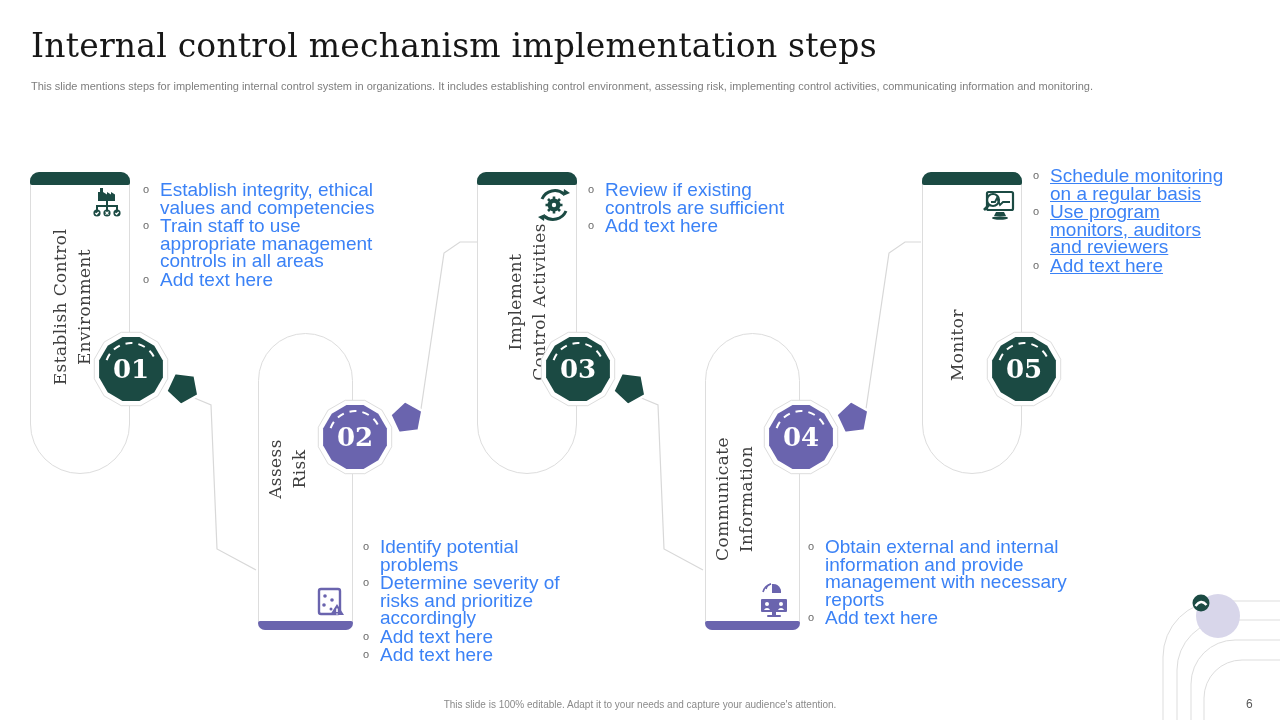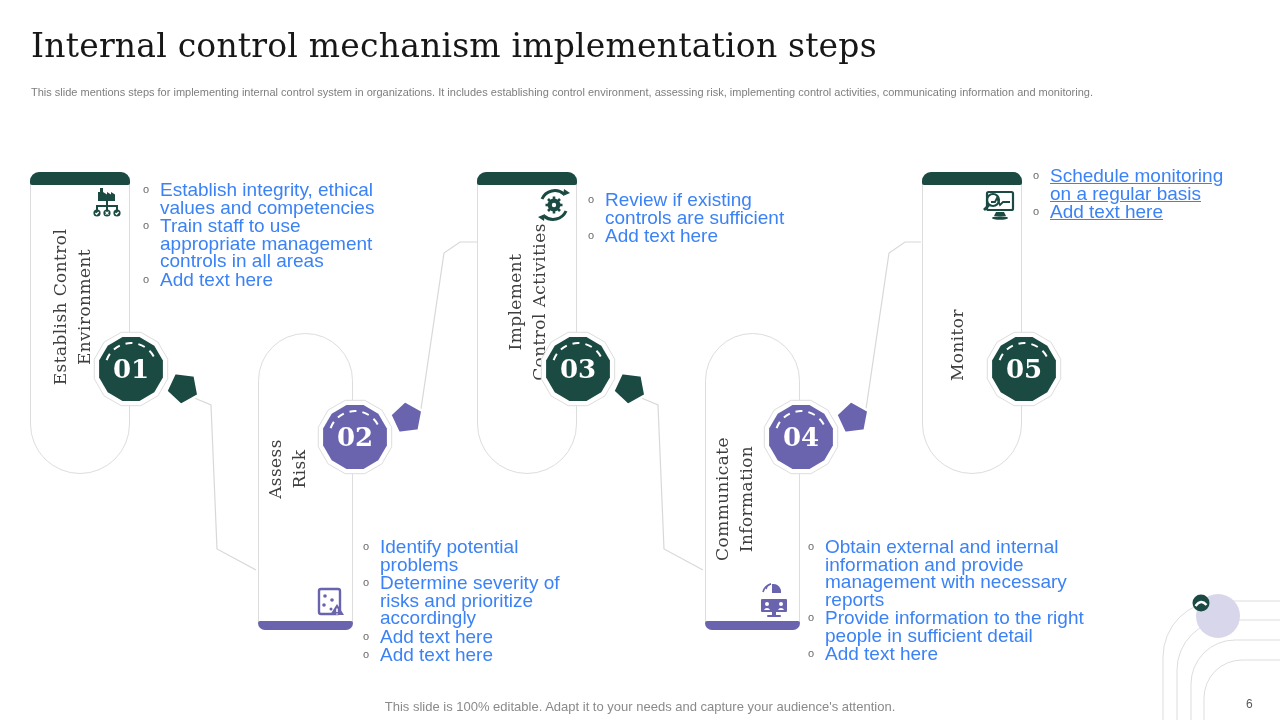--- a/index.html
+++ b/index.html
@@ -1,20 +1,20 @@
 <!DOCTYPE html>
 <html style="--teal: #1B4A43; --purple: #6A64AE; --lavender: #D8D6EA; --border: #DDDDDD; --bullet_text: #595959;"><head>
 <meta charset="utf-8">
 <style>
   html,body{margin:0;padding:0;background:#fff;}
   .slide{position:relative;width:1280px;height:720px;background:#fff;overflow:hidden;
          font-family:"Liberation Sans", sans-serif;}
   .title{position:absolute;left:31px;top:26px;width:1100px;
          font-family:"DejaVu Serif", serif;font-weight:400;font-size:33px;color:#171717;letter-spacing:.2px;}
-  .subtitle{position:absolute;left:31px;top:86px;width:1190px;font-size:11px;color:#7e7e7e;}
+  .subtitle{position:absolute;left:31px;top:80px;width:1190px;font-size:11px;color:#7e7e7e;}
 
   
   .pill{position:absolute;border:1px solid #ddd;background:#fff;box-sizing:border-box;}
   .pill-up{border-radius:10px 10px 52px 52px;}
   .pill-down{border-radius:50px 50px 9px 9px;}
   .bar-top{position:absolute;left:-1px;right:-1px;top:-1px;height:13px;border-radius:9px 9px 2px 2px;}
   .bar-bottom{position:absolute;left:-1px;right:-1px;bottom:-1px;height:9px;border-radius:2px 2px 7px 7px;}
   .step-teal{color:var(--teal);}
   .step-purple{color:var(--purple);}
   .fill-now{background:currentColor;}
@@ -29,21 +29,21 @@
   .bullets{position:absolute;margin:0;padding:0;list-style:none;
            font-size:19px;line-height:17.5px;color:#3b82f6;}
   .bullets li{position:relative;padding-left:17px;margin:0 0 1px 0;}
   .bullets li::before{content:"o";position:absolute;left:0;top:0;font-size:11px;color:#6b6b6b;}
 
   .badge{position:absolute;}
   .badge text{font-family:"DejaVu Serif", serif;font-weight:700;font-size:26px;fill:#fff;}
 
   .connectors,.deco{position:absolute;left:0;top:0;pointer-events:none;}
 
-  .footer{position:absolute;left:0;top:699px;width:1280px;text-align:center;font-size:13px;color:#8a8a8a;}
+  .footer{position:absolute;left:0;top:699px;width:1280px;text-align:center;font-size:10px;color:#8a8a8a;}
   .pagenum{position:absolute;left:1246px;top:697px;font-size:12px;color:#595959;}
   .icon{position:absolute;width:40px;height:40px;}
 </style>
 </head>
 <body>
 
 <div class="slide">
 
   <div class="title">Internal control mechanism implementation steps</div>
   <div class="subtitle">This slide mentions steps for implementing internal control system in organizations. It includes establishing control environment, assessing risk, implementing control activities, communicating information and monitoring.</div>
@@ -145,21 +145,21 @@
       <g stroke="currentColor" stroke-width="2.6">
           <path d="M20,11.5 v3 M20,25.5 v3 M11.5,20 h3 M25.5,20 h3 M14,14 l2,2 M24,24 l2,2 M26,14 l-2,2 M16,24 l-2,2"></path>
         </g>
     </g>
     <circle cx="20" cy="20" r="2.2" fill="#fff"></circle>
   </svg>
   <div class="vlabel" style="left:377px;top:274px;">
     <div>Implement</div>
     <div>Control Activities</div>
   </div>
-  <ul class="bullets" style="left:588px;top:181px;width:215px;margin-top:10px;">
+  <ul class="bullets" style="left:588px;top:181px;width:215px;">
     <li><span>Review if existing controls are sufficient</span></li>
     <li><span>Add text here</span></li>
   </ul>
   <svg class="badge step-teal" style="left:533px;top:324px;" width="125" height="92" viewBox="0 0 125 92">
     <polygon points="81.7,54.8 71.9,71.9 54.8,81.7 35.2,81.7 18.1,71.9 8.3,54.8 8.3,35.2 18.1,18.1 35.2,8.3 54.8,8.3 71.9,18.1 81.7,35.2" fill="#fff" stroke="#ddd" stroke-width="1"></polygon>
     <polygon points="17,0 5.3,16.2 -13.8,10 -13.8,-10 5.3,-16.2" transform="translate(97,64) rotate(25)" fill="currentColor" stroke="#fff" stroke-width="2.5"></polygon>
     <polygon points="76.9,53.5 68.3,68.3 53.5,76.9 36.5,76.9 21.7,68.3 13.1,53.5 13.1,36.5 21.7,21.7 36.5,13.1 53.5,13.1 68.3,21.7 76.9,36.5" fill="currentColor"></polygon>
     <path d="M20.6,36.1 A26,26 0 0 1 69.4,36.1" fill="none" stroke="#fff" stroke-width="2" stroke-dasharray="7 6"></path>
     <text x="45" y="54" text-anchor="middle">03</text>
   </svg>
@@ -184,21 +184,20 @@
       <circle cx="27" cy="24" r="2"></circle>
         <path d="M24,30 a3.2,3.2 0 0 1 6,0 z"></path>
     </g>
   </svg>
   <div class="vlabel" style="left:584px;top:471px;">
     <div>Communicate</div>
     <div>Information</div>
   </div>
   <ul class="bullets" style="left:808px;top:538px;width:312px;">
     <li><span>Obtain external and internal information and provide management with necessary reports</span></li>
-    <li><span>Provide information to the right people in sufficient detail</span></li>
     <li><span>Add text here</span></li>
   </ul>
   <svg class="badge step-purple" style="left:756px;top:392px;" width="125" height="92" viewBox="0 0 125 92">
     <polygon points="81.7,54.8 71.9,71.9 54.8,81.7 35.2,81.7 18.1,71.9 8.3,54.8 8.3,35.2 18.1,18.1 35.2,8.3 54.8,8.3 71.9,18.1 81.7,35.2" fill="#fff" stroke="#ddd" stroke-width="1"></polygon>
     <polygon points="17,0 5.3,16.2 -13.8,10 -13.8,-10 5.3,-16.2" transform="translate(97,26) rotate(-25)" fill="currentColor" stroke="#fff" stroke-width="2.5"></polygon>
     <polygon points="76.9,53.5 68.3,68.3 53.5,76.9 36.5,76.9 21.7,68.3 13.1,53.5 13.1,36.5 21.7,21.7 36.5,13.1 53.5,13.1 68.3,21.7 76.9,36.5" fill="currentColor"></polygon>
     <path d="M20.6,36.1 A26,26 0 0 1 69.4,36.1" fill="none" stroke="#fff" stroke-width="2" stroke-dasharray="7 6"></path>
     <text x="45" y="54" text-anchor="middle">04</text>
   </svg>
 
@@ -212,20 +211,21 @@
     <path d="M10,20 L5,25" stroke="currentColor" stroke-width="2.6"></path>
     <path d="M17,27 h8 l2,4 h-12 z" fill="currentColor"></path>
     <ellipse cx="21" cy="33" rx="8" ry="1.8" fill="currentColor"></ellipse>
   </svg>
   <div class="vlabel" style="left:807px;top:317px;">
     <div>Monitor</div>
 
   </div>
   <ul class="bullets" style="left:1033px;top:167px;width:196px;text-decoration:underline;">
     <li><span>Schedule monitoring on a regular basis</span></li>
+    <li><span>Use program monitors, auditors and reviewers</span></li>
     <li><span>Add text here</span></li>
   </ul>
   <svg class="badge step-teal" style="left:979px;top:324px;" width="125" height="92" viewBox="0 0 125 92">
     <polygon points="81.7,54.8 71.9,71.9 54.8,81.7 35.2,81.7 18.1,71.9 8.3,54.8 8.3,35.2 18.1,18.1 35.2,8.3 54.8,8.3 71.9,18.1 81.7,35.2" fill="#fff" stroke="#ddd" stroke-width="1"></polygon>
     <polygon points="76.9,53.5 68.3,68.3 53.5,76.9 36.5,76.9 21.7,68.3 13.1,53.5 13.1,36.5 21.7,21.7 36.5,13.1 53.5,13.1 68.3,21.7 76.9,36.5" fill="currentColor"></polygon>
     <path d="M20.6,36.1 A26,26 0 0 1 69.4,36.1" fill="none" stroke="#fff" stroke-width="2" stroke-dasharray="7 6"></path>
     <text x="45" y="54" text-anchor="middle">05</text>
   </svg>
 
   <svg class="deco" width="1280" height="720" viewBox="0 0 1280 720" style="left:0;top:0;">

